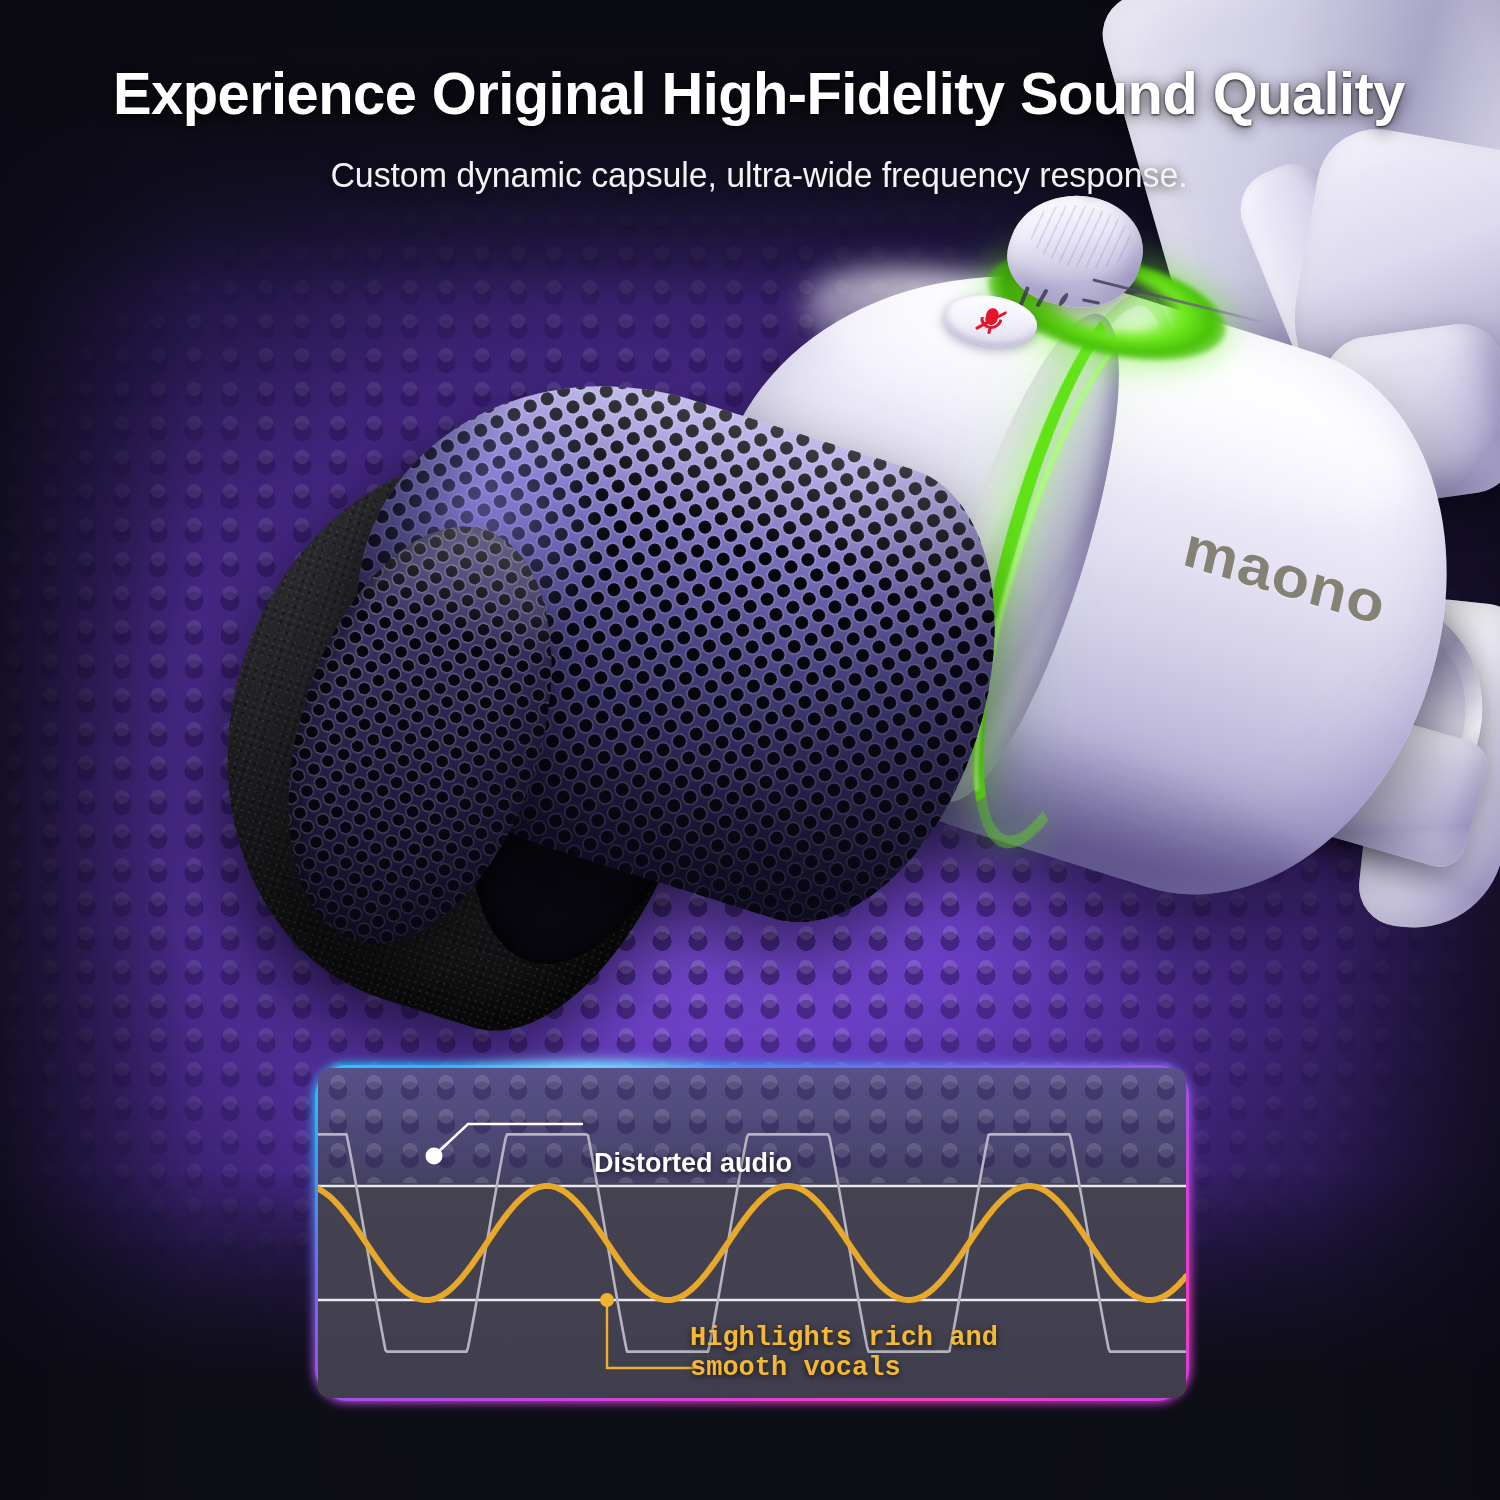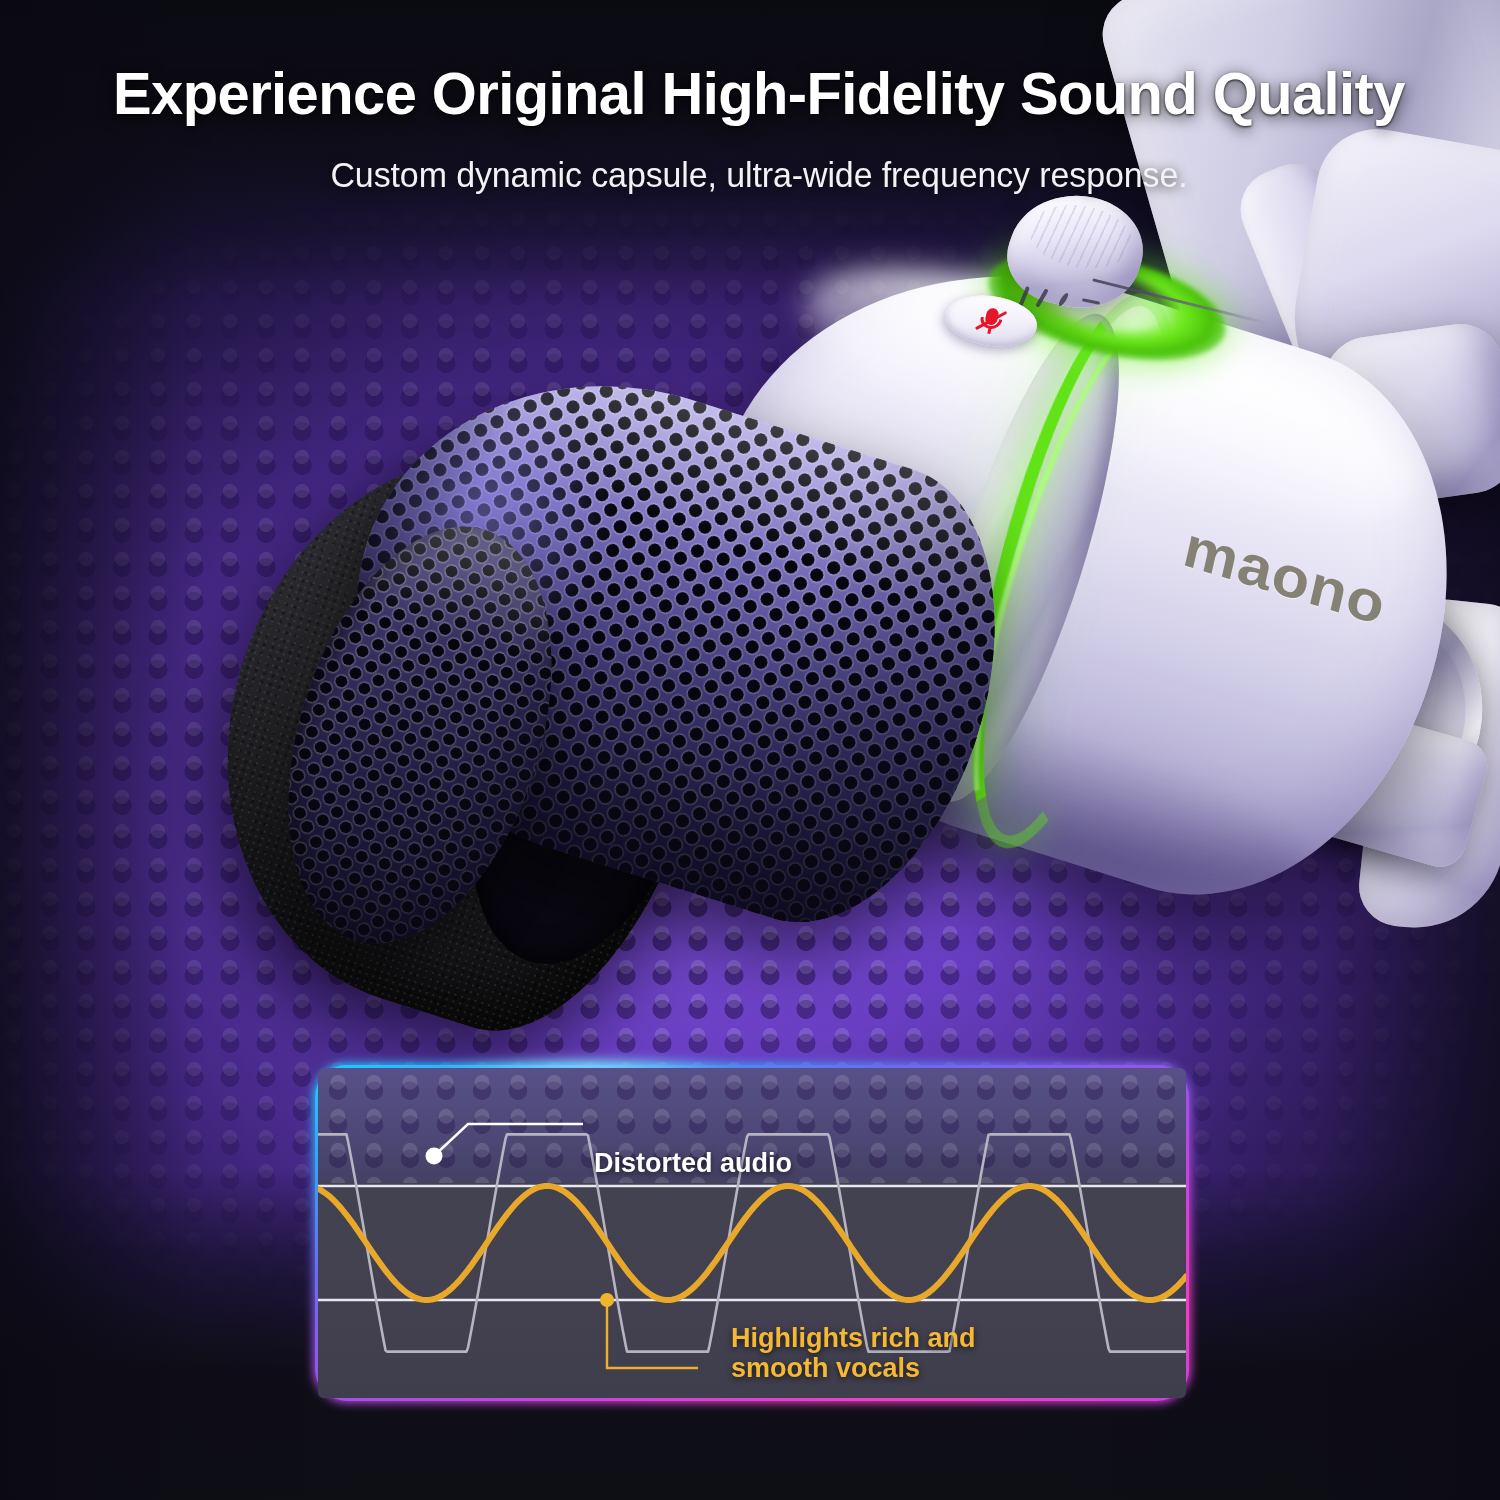--- a/index.html
+++ b/index.html
@@ -330,21 +330,21 @@
     background:linear-gradient(160deg,
       #23c9ff 0%, #35a5f2 14%, #6a6cf0 32%,
       #9c52e6 50%, #d441d8 70%, #f03fbe 86%, #ca40e0 100%);
   }
   .panel-topglow {
     position:absolute; left:14%; top:-12px; width:34%; height:26px;
     background:radial-gradient(ellipse at 50% 50%, rgba(150,230,255,.95), rgba(80,180,255,0) 72%);
     filter:blur(6px);
   }
   .panel-inner {
-    position:absolute; inset:0; border-radius:6px; overflow:hidden;
+    position:absolute; inset:0; border-radius:12px; overflow:hidden;
     background:#3e3d4a;
   }
   .panel-upper-bg {
     position:absolute; left:0; right:0; top:0; height:115px;
     background:linear-gradient(180deg, rgba(104,92,175,.62) 0%, rgba(92,82,158,.55) 55%, rgba(76,70,132,.42) 100%);
   }
   .panel-upper-dots {
     position:absolute; left:0; right:0; top:0; height:115px;
     background-image:
       radial-gradient(circle at 50% 42%, rgba(255,255,255,.13) 0 26%, rgba(0,0,0,0) 29%),
@@ -360,22 +360,23 @@
 
   .lbl {
     position:absolute; z-index:6; white-space:pre-line;
     font-weight:600; line-height:1.12;
   }
   .lbl-distorted {
     left:276px; top:80px; color:#ffffff; font-size:27px;
     text-shadow:0 2px 6px rgba(0,0,0,.6);
   }
   .lbl-highlights {
-    left:413px; top:255px; color:#f5b835; font-size:27px;
+    left:372px; top:255px; color:#f5b835; font-size:27px;
     text-shadow:0 2px 6px rgba(0,0,0,.65);
+    font-family:Liberation Mono, monospace;
   }
 </style>
 </head>
 <body>
 
 <div id="stage">
 
   <div class="bg-base"></div>
   <div class="bg-dots"></div>
   <div class="bg-vignette-top"></div>

